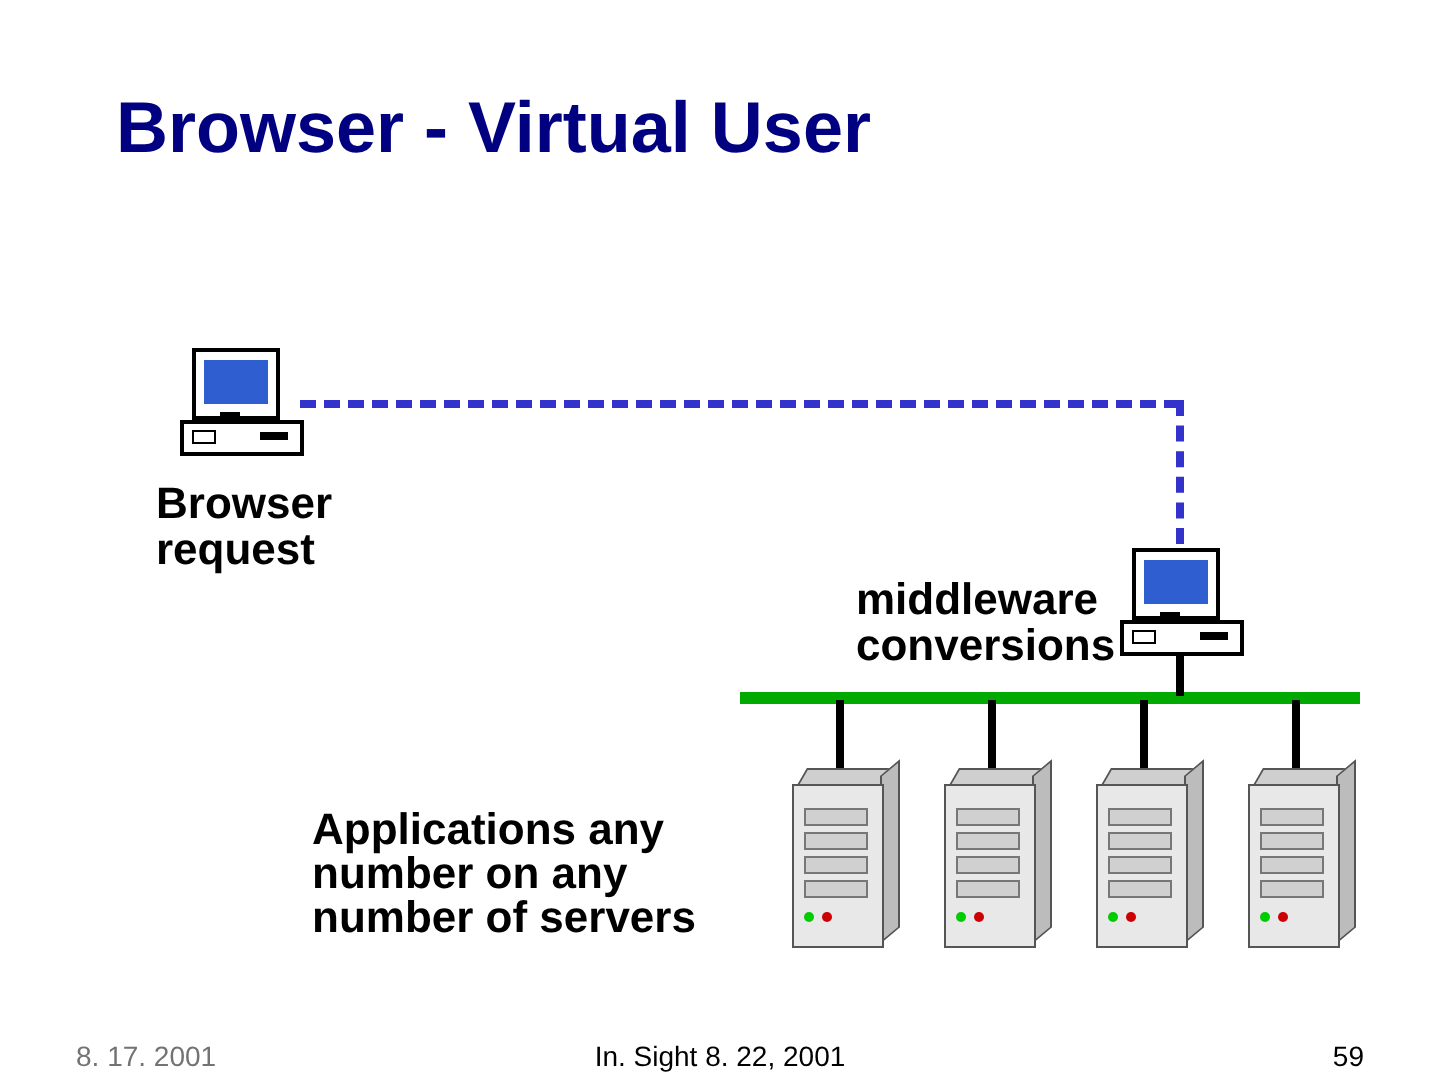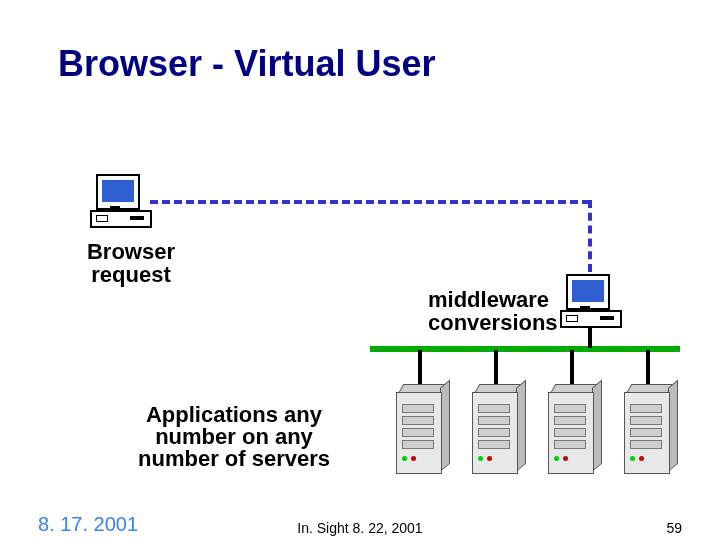--- a/index.html
+++ b/index.html
@@ -31,22 +31,22 @@
     position: absolute;
     font-size: 22px;
     color: #000;
     font-weight: bold;
     line-height: 1.05;
   }
   .footer-left {
     position: absolute;
     left: 38px;
     bottom: 20px;
-    font-size: 20px;
-    color: #3b82f6;
+    font-size: 14px;
+    color: #737373;
   }
   .footer-center {
     position: absolute;
     left: 0;
     right: 0;
     bottom: 20px;
     text-align: center;
     font-size: 14px;
     color: #000;
   }
@@ -174,21 +174,21 @@
 
   <div class="pc" style="left:90px; top:158px;">
     <div class="monitor">
         <div class="stripe1"></div>
         <div class="stripe2"></div>
       </div>
     <div class="stand"></div>
     <div class="base"></div>
   </div>
 
-  <div class="label" style="left:56px; top:224px; width:150px;text-align:center;">Browser request</div>
+  <div class="label" style="left:78px; top:224px; width:150px;">Browser request</div>
 
   <div class="pc" style="left:560px; top:258px;">
     <div class="monitor">
         <div class="stripe1"></div>
         <div class="stripe2"></div>
       </div>
     <div class="stand"></div>
     <div class="base"></div>
   </div>
 
@@ -241,19 +241,19 @@
       <div class="side"></div>
       <div class="body"></div>
     <div class="drive" style="top:20px;"></div>
       <div class="drive" style="top:32px;"></div>
     <div class="drive" style="top:44px;"></div>
       <div class="drive" style="top:56px;"></div>
     <div class="led" style="top:72px; background:#0c0;"></div>
     <div class="led" style="top:72px; left:15px; background:#c00;"></div>
   </div>
 
-  <div class="label" style="left:124px; top:388px; width:220px; line-height:1.0;text-align:center;">Applications any number on any number of servers</div>
+  <div class="label" style="left:156px; top:388px; width:220px; line-height:1.0;">Applications any number on any number of servers</div>
 
   <div class="footer-left">8. 17. 2001</div>
   <div class="footer-center">In. Sight 8. 22, 2001</div>
   <div class="footer-right">59</div>
 
 </div>
 
 </body></html>

